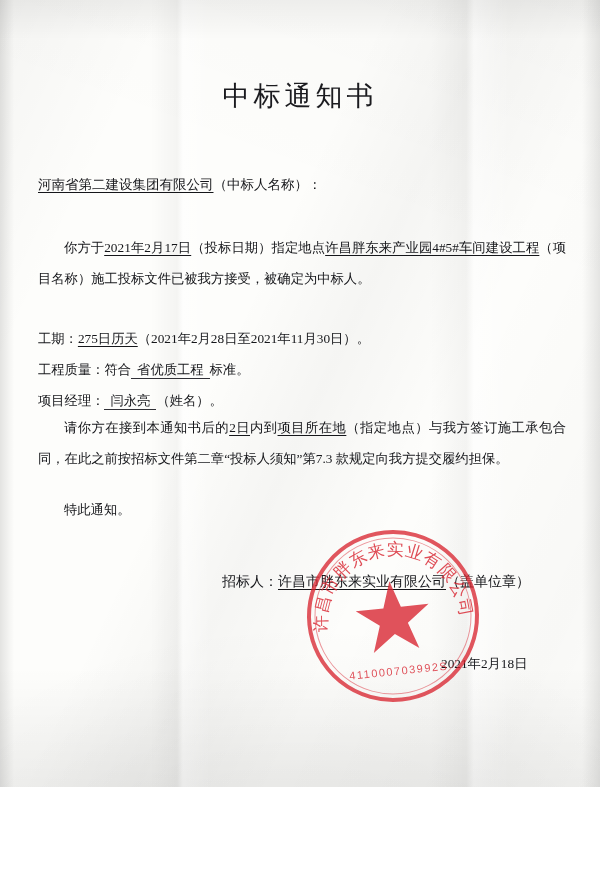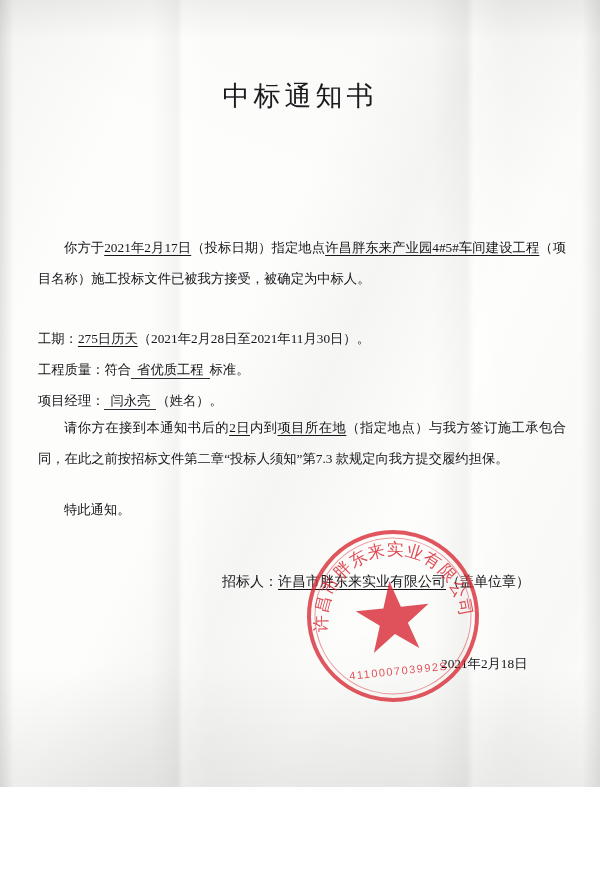--- a/index.html
+++ b/index.html
@@ -169,20 +169,23 @@
   <div class="crease" style="left:430px; width:80px;"></div>
   <div class="edge-top"></div>
   <div class="edge-left"></div>
   <div class="edge-right"></div>
   <div class="edge-bottom"></div>
 
   <div class="doc">
 
     <div class="title">中标通知书</div>
 
+    <div class="addressee">
+      <span class="u">河南省第二建设集团有限公司</span><span>（中标人名称）：</span>
+    </div>
 
     <div class="para-block b1 indent">
       <span>你方于</span><span class="u">2021年2月17日</span><span>（投标日期）</span><span>指定地点</span><span class="u">许昌胖东来产业园4#5#车间建设工程</span><span>（项目名称）</span><span>施工投标文件已被我方接受，被确定为中标人。</span>
     </div>
 
 
     <div class="para-block b3">
       <span>工期：</span><span class="u">275日历天</span><span>（2021年2月28日至2021年11月30日）。</span>
     </div>
 

